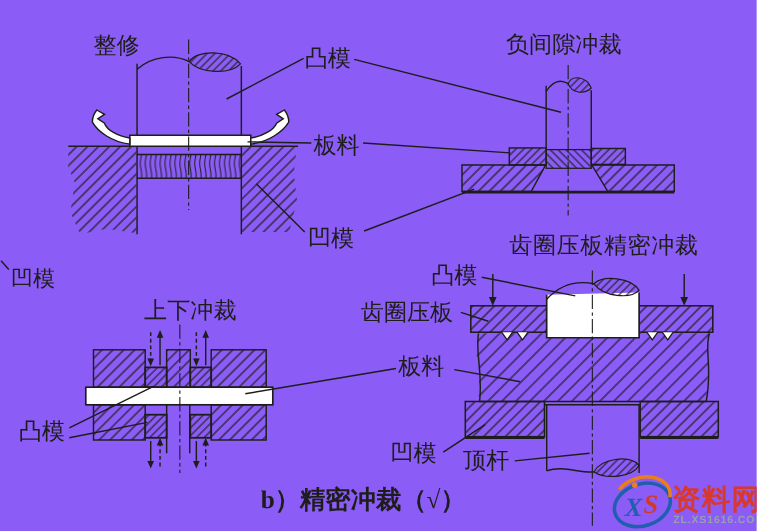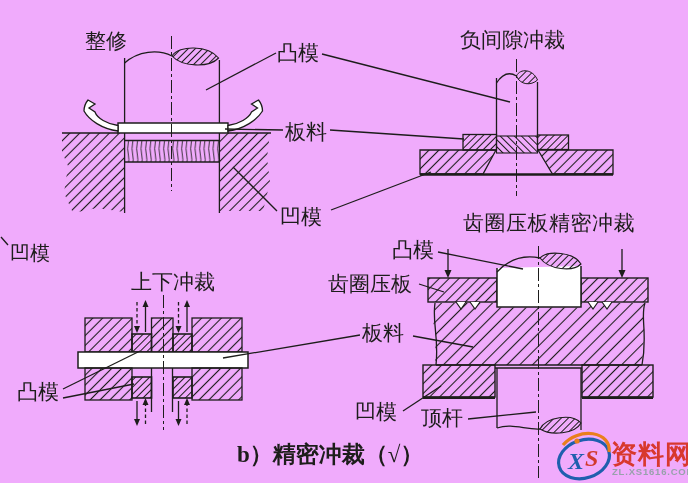--- a/index.html
+++ b/index.html
@@ -1,16 +1,16 @@
 <!DOCTYPE html>
 <html><head>
 <meta charset="utf-8">
 <style>
   html,body{margin:0;padding:0;background:#ffffff;}
-  .page{position:relative;width:688px;height:483px;background:#f0abfc;overflow:hidden;}
+  .page{position:relative;width:688px;height:483px;background:#8b5cf6;overflow:hidden;}
   svg{display:block;}
   text{font-family:"Liberation Serif","DejaVu Serif",serif;fill:#1d1d1b;}
   .lbl{font-size:21px;}
   .lbl-sm{font-size:20px;}
   .caption{font-size:23px;font-weight:bold;}
   .wm-brand{font-size:26px;font-weight:bold;fill:#d8382e;letter-spacing:1px;}
   .wm-domain{font-size:9.5px;fill:#97a1ab;letter-spacing:0.8px;font-family:"Liberation Sans","DejaVu Sans",sans-serif;font-weight:bold;}
   .wm-x{font-size:24px;font-style:italic;font-weight:bold;fill:#1f5fae;}
   .wm-s{font-size:24px;font-style:italic;font-weight:bold;fill:#d03a2c;}
   .ink{stroke:#1d1d1b;fill:none;stroke-width:1.3;}

